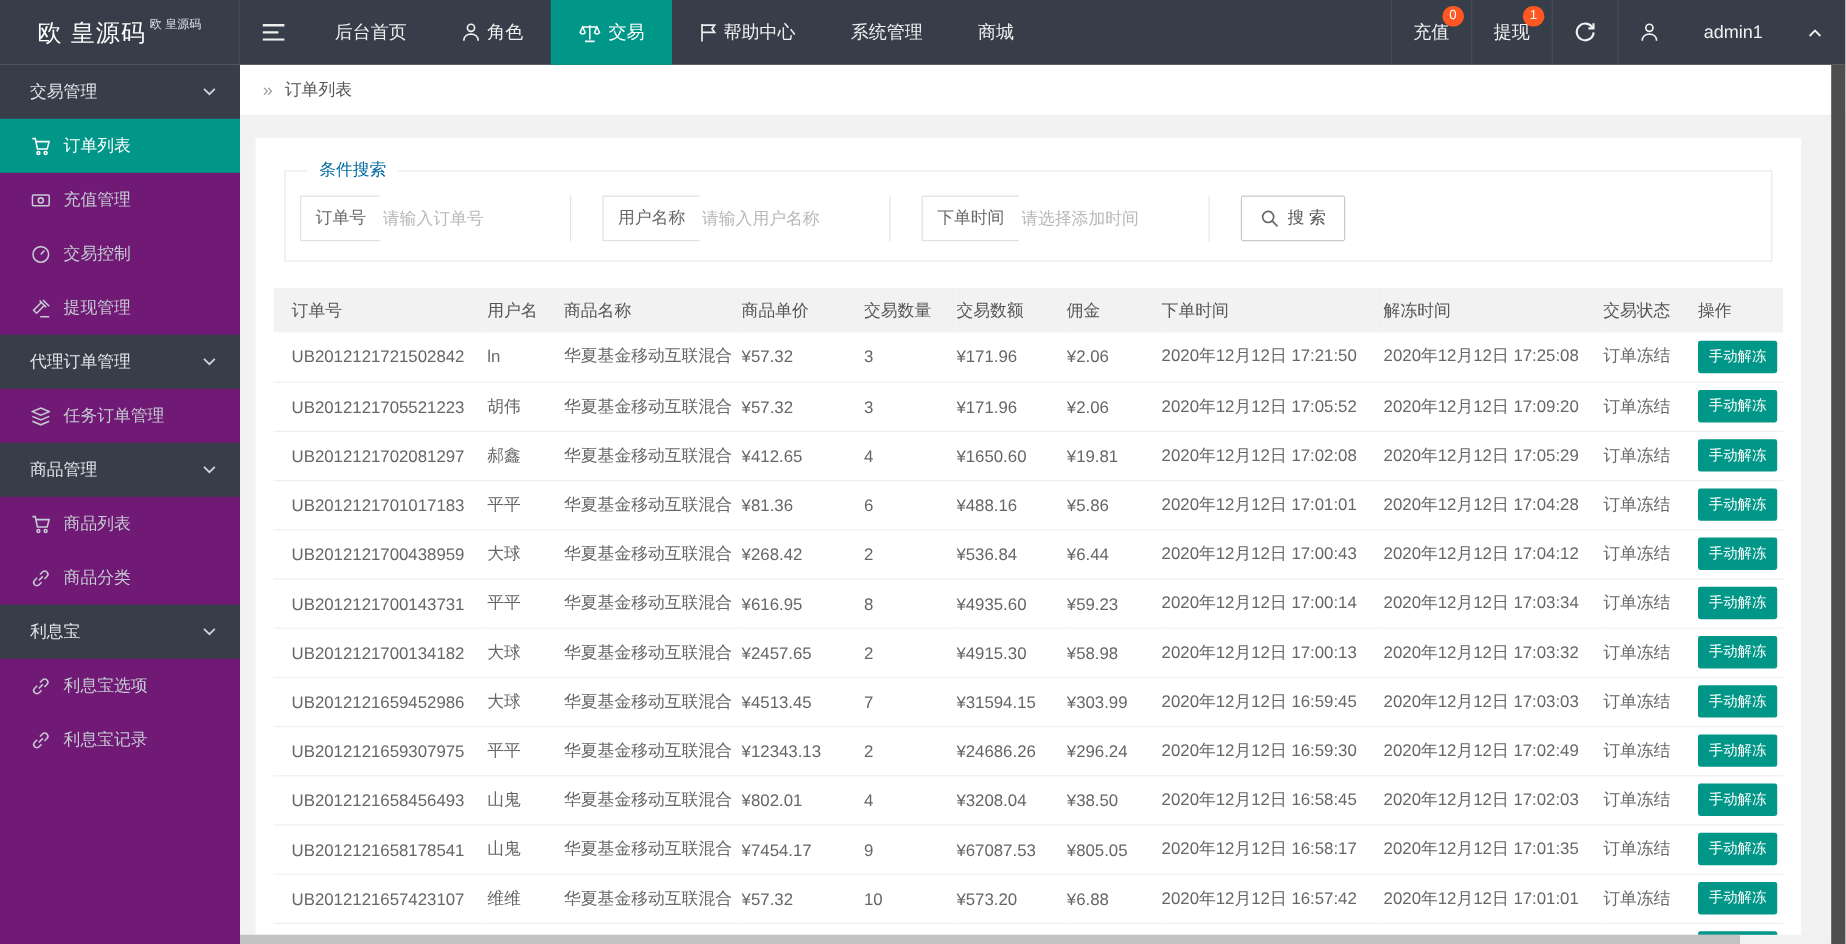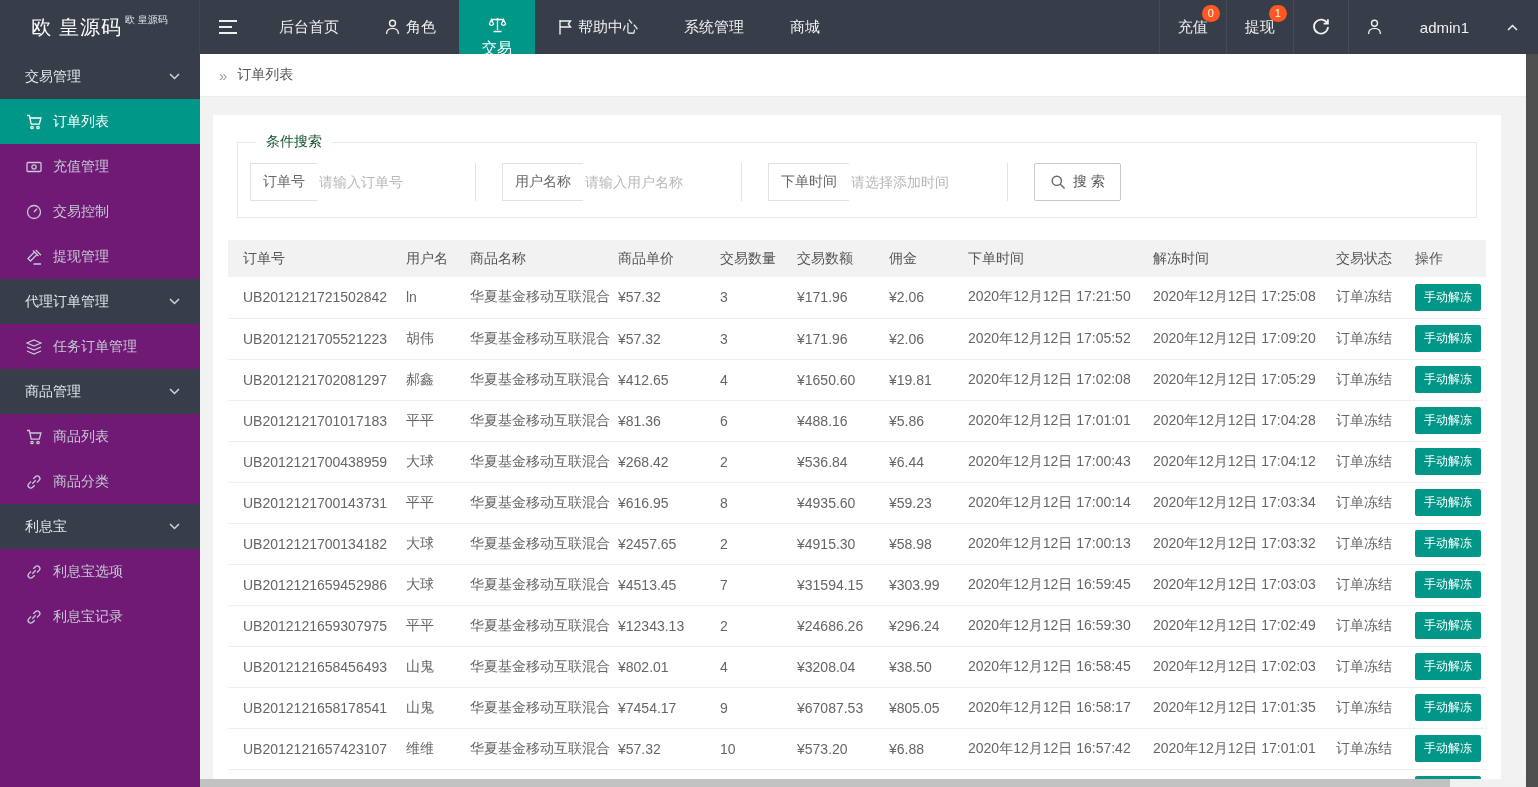--- a/index.html
+++ b/index.html
@@ -15,21 +15,21 @@
   .navbar { position:absolute; top:0; left:0; width:1538px; height:54px;
     background:#373d49; display:flex; align-items:stretch; color:#f0f0f0; z-index:20; }
   .logo { width:200px; min-width:200px; display:flex; align-items:center;
     justify-content:center; border-right:1px solid rgba(255,255,255,.05); }
   .logo-main { font-size:20px; color:#fff; letter-spacing:1px; white-space:nowrap; }
   .logo-sup { font-size:10px; color:#dfe2e8; margin-left:3px; position:relative; top:-7px; white-space:nowrap; }
   .toggle { width:56px; display:flex; align-items:center; justify-content:center; cursor:pointer; }
   .nav-left { display:flex; }
   .nav-item { display:flex; align-items:center; gap:6px; padding:16px 23px;
     font-size:15px; color:#f0f0f0; cursor:pointer; white-space:nowrap; }
-  .nav-item.active { background:#009688; color:#fff;flex-direction:column; }
+  .nav-item.active { background:#009688; color:#fff; }
   .nav-right { margin-left:auto; display:flex; }
   .nav-right .nav-item { position:relative; border-left:1px solid rgba(255,255,255,.07); padding:0 18px; }
   .nav-right .nav-item.user { padding:0 20px 0 18px;gap:38px; }
   .badge { position:absolute; top:5px; right:6px; min-width:18px; height:17px;
     line-height:17px; padding:0 5px; background:#ff5722; border-radius:9px;
     font-size:11px; text-align:center; color:#fff; }
 
   
   .sidebar { position:absolute; top:54px; left:0; width:200px; height:733px; background:#701a75; }
   .side-group { height:45px; display:flex; align-items:center; justify-content:space-between;
@@ -42,21 +42,21 @@
   
   .main { position:absolute; left:200px; top:54px; width:1338px; height:733px; }
   .breadcrumb-bar { height:43px; background:#fff; display:flex; align-items:center;
     gap:10px; padding-left:19px; font-size:14px; color:#555;
     border-bottom:1px solid #ececec; }
   .bc-icon { color:#9d9d9d; font-size:15px; }
   .card { position:absolute; left:13px; top:61px; width:1288px; height:672px;
     background:#fff; overflow:hidden; padding:0 15px; }
 
   fieldset.search-set { border:1px solid #e8e8e8; margin:18px 9px 0; padding:8px 12px 16px; }
-  fieldset.search-set legend { font-size:14px; color:#14532d; padding:0 10px; margin-left:6px; }
+  fieldset.search-set legend { font-size:14px; color:#0369a1; padding:0 10px; margin-left:6px; }
   .search-row { display:flex; align-items:center; gap:26px; margin-top:4px; }
   .search-group { display:flex; align-items:center; border:1px solid #e2e2e2; height:38px; background:#fff; }
   .search-label { padding:0 12px; font-size:14px; color:#666; white-space:nowrap; }
   .search-group input { border:0; outline:0; width:158px; height:47px;
     font-size:14px; color:#0369a1; font-family:inherit; }
   .search-group input::placeholder { color:#b8b8b8; }
   .search-btn { display:flex; align-items:center; gap:7px; height:38px; padding:0 15px;
     background:#fff; border:1px solid #c9c9c9; border-radius:2px; font-size:14px;
     color:#555; cursor:pointer; font-family:inherit; }
 

